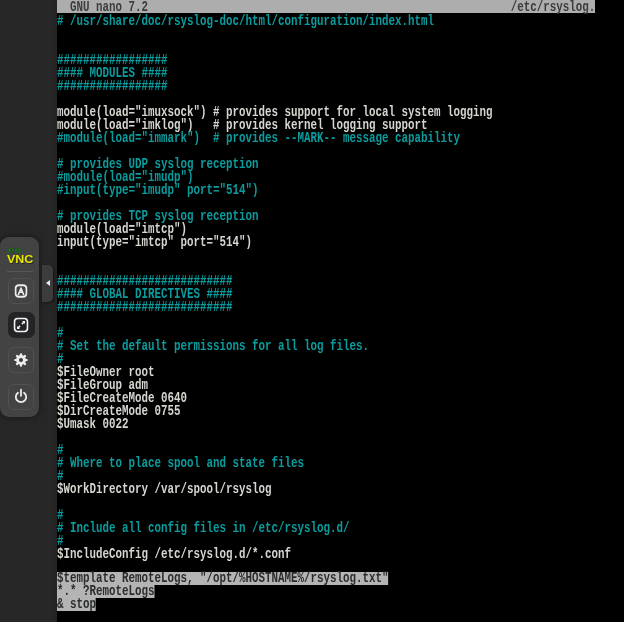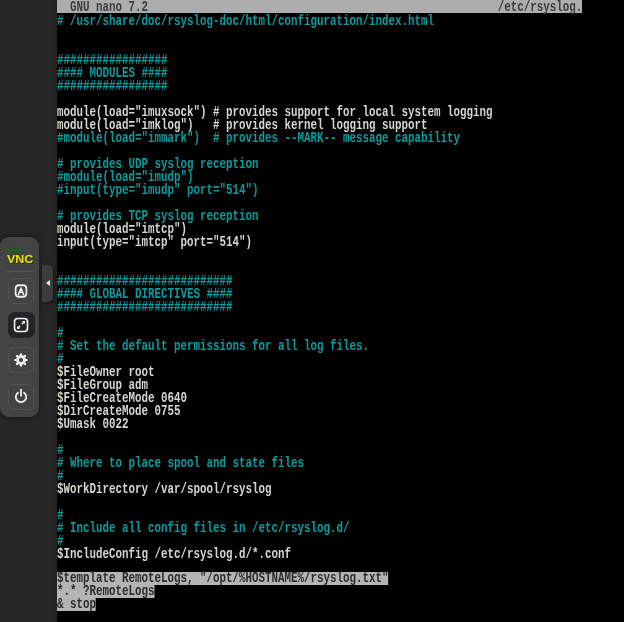--- a/index.html
+++ b/index.html
@@ -1,21 +1,21 @@
 <!DOCTYPE html>
 <html><head>
 <meta charset="utf-8">
 <style>
   html,body{margin:0;padding:0;background:#000;}
   body{width:624px;height:622px;overflow:hidden;position:relative;}
   #strip{position:absolute;left:0;top:0;width:57px;height:622px;background:#272728;}
   #stripedge{position:absolute;left:52px;top:0;width:5px;height:622px;background:#242425;}
   #term{position:absolute;left:57px;top:0;width:567px;height:622px;background:#000;}
   .mono{font-family:"Liberation Mono",monospace;font-size:14px;line-height:13px;font-weight:bold;}
-  #hdrbar{position:absolute;left:57px;top:0px;width:525px;height:13px;background:#acadac;}
+  #hdrbar{position:absolute;left:57px;top:0px;width:525px;height:13px;background:#acadac;padding-left:13px;}
   #hdrbar .t{position:absolute;left:0;top:0;color:#3b3d3d;white-space:pre;line-height:14px;transform:scaleX(0.77369);transform-origin:0 0;}
   #hdrbar .r{position:absolute;right:0;top:0;color:#3b3d3d;white-space:pre;line-height:14px;transform:scaleX(0.77369);transform-origin:100% 0;}
   #code{position:absolute;left:57px;top:14.8px;margin:0;color:#d3d7cf;white-space:pre;transform:scaleX(0.77369);transform-origin:0 0;}
   .c{color:#0b9c9e;}
   .sel{background:#b3b4b3;color:#2a2c2c;display:inline-block;height:13px;line-height:13px;vertical-align:top;position:relative;top:-1.5px;}
   
   #panel{position:absolute;left:0px;top:237px;width:39px;height:180px;background:#434344;border-radius:9px;box-shadow:0 0 6px rgba(0,0,0,0.5);}
   #logo{position:absolute;left:0px;top:240px;}
   #sep{position:absolute;left:7px;top:271px;width:26px;height:1px;background:#575757;}
   .btn{position:absolute;left:8px;width:26px;height:26px;box-sizing:border-box;border:1px solid #515152;border-radius:6px;}

